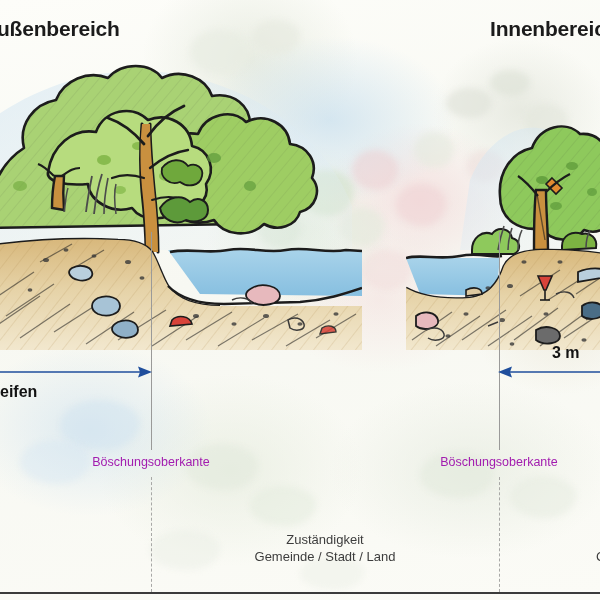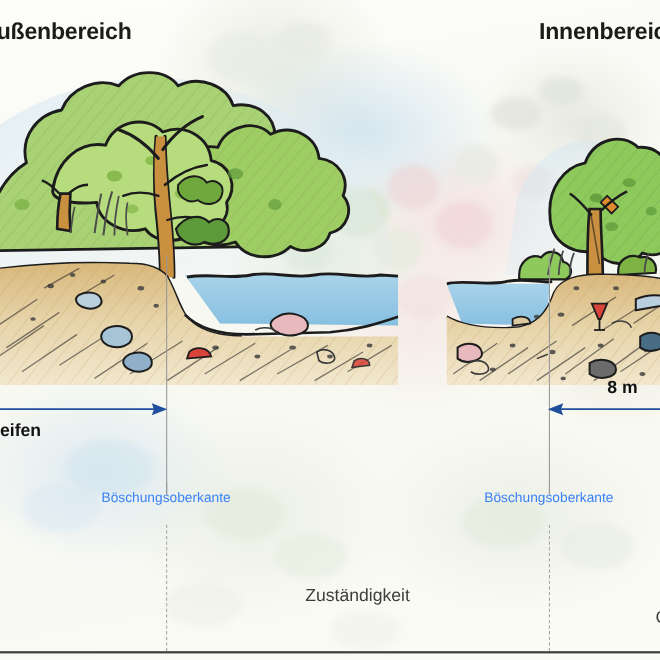--- a/index.html
+++ b/index.html
@@ -114,31 +114,31 @@
     width: 0;
     border-left: 1.6px solid #9a9a99;
     height: 12px;
   }
   .tick-left  { left: 151px; top: 438px; }
   .tick-right { left: 499px; top: 438px; }
 
   .edge-label {
     position: absolute;
     font-size: 12.5px;
-    color: #3b82f6;
+    color: #a21caf;
     white-space: nowrap;
-    top: 445px;
+    top: 455px;
   }
   .edge-label-left  { left: 151px; transform: translateX(-50%); }
   .edge-label-right { left: 499px; transform: translateX(-50%); }
 
   
   .resp {
     position: absolute;
-    font-size: 16px;
+    font-size: 13px;
     color: #3d3d3d;
     text-align: center;
     line-height: 1.28;
     white-space: nowrap;
   }
   .resp-left   { left: -48px;  top: 532px; }
   .resp-center { left: 325px;  top: 532px; transform: translateX(-50%); }
   .resp-right  { left: 596px;  top: 532px; }
   .resp div { display: block; }
 
@@ -439,33 +439,34 @@
   </div>
 
   <div class="strip-label strip-label-left">ndstreifen</div>
 
   <div class="dim dim-right">
     <svg width="150" height="20" viewBox="0 0 150 20">
       <line x1="10" y1="10" x2="150" y2="10" stroke="#1f4e9c" stroke-width="1.6"></line>
       <path d="M0 10 L14 4.5 L12 10 L14 15.5 Z" fill="#1f4e9c"></path>
     </svg>
   </div>
-  <div class="dim-label dim-label-right">8 m</div>
+  <div class="dim-label dim-label-right">3 m</div>
 
   <div class="tick tick-left"></div>
   <div class="tick tick-right"></div>
   <div class="edge-label edge-label-left">Böschungsoberkante</div>
   <div class="edge-label edge-label-right">Böschungsoberkante</div>
 
   <div class="resp resp-left">
     <div>gkeit</div>
     <div>nlieger</div>
   </div>
   <div class="resp resp-center">
     <div>Zuständigkeit</div>
+    <div>Gemeinde / Stadt / Land</div>
   </div>
   <div class="resp resp-right">
     <div>Zus</div>
     <div>Gewä</div>
   </div>
 
   <div class="bottom-rule"></div>
 
 </div>
 

